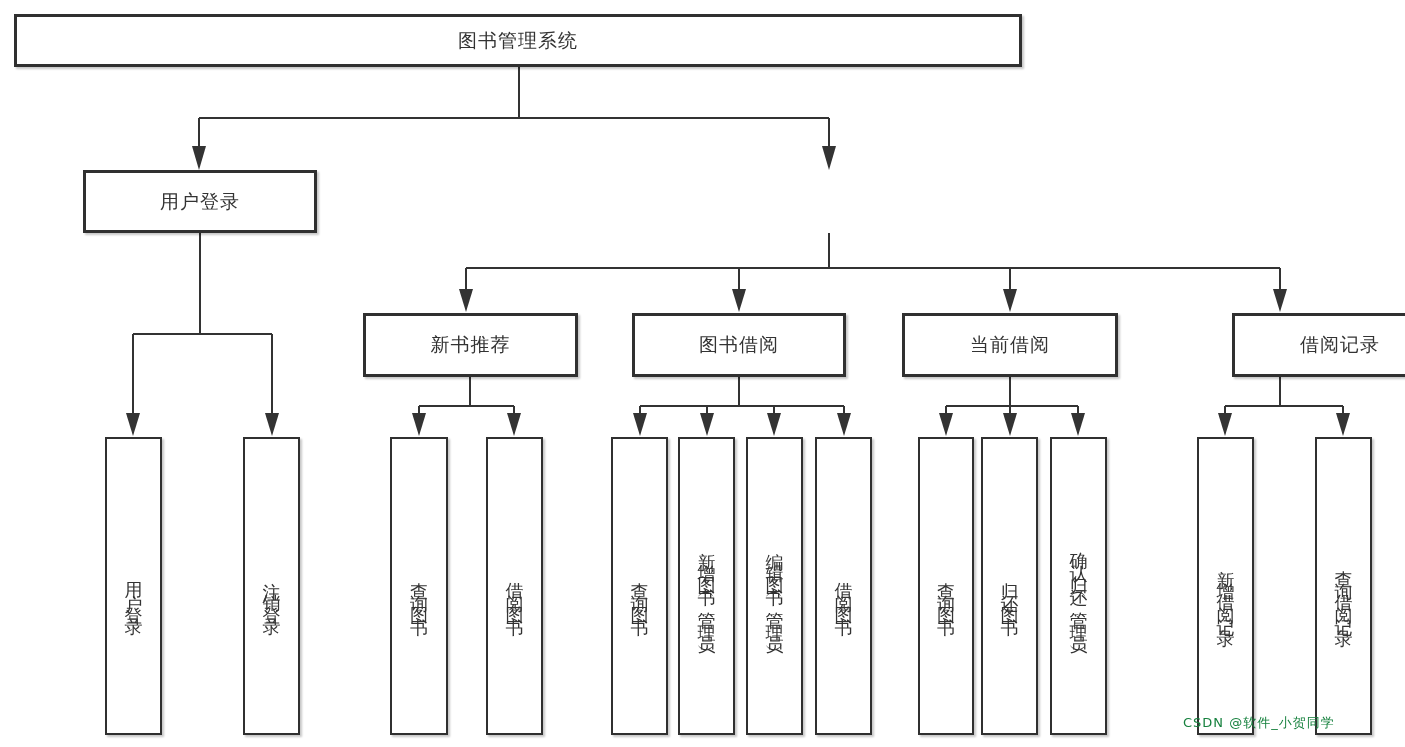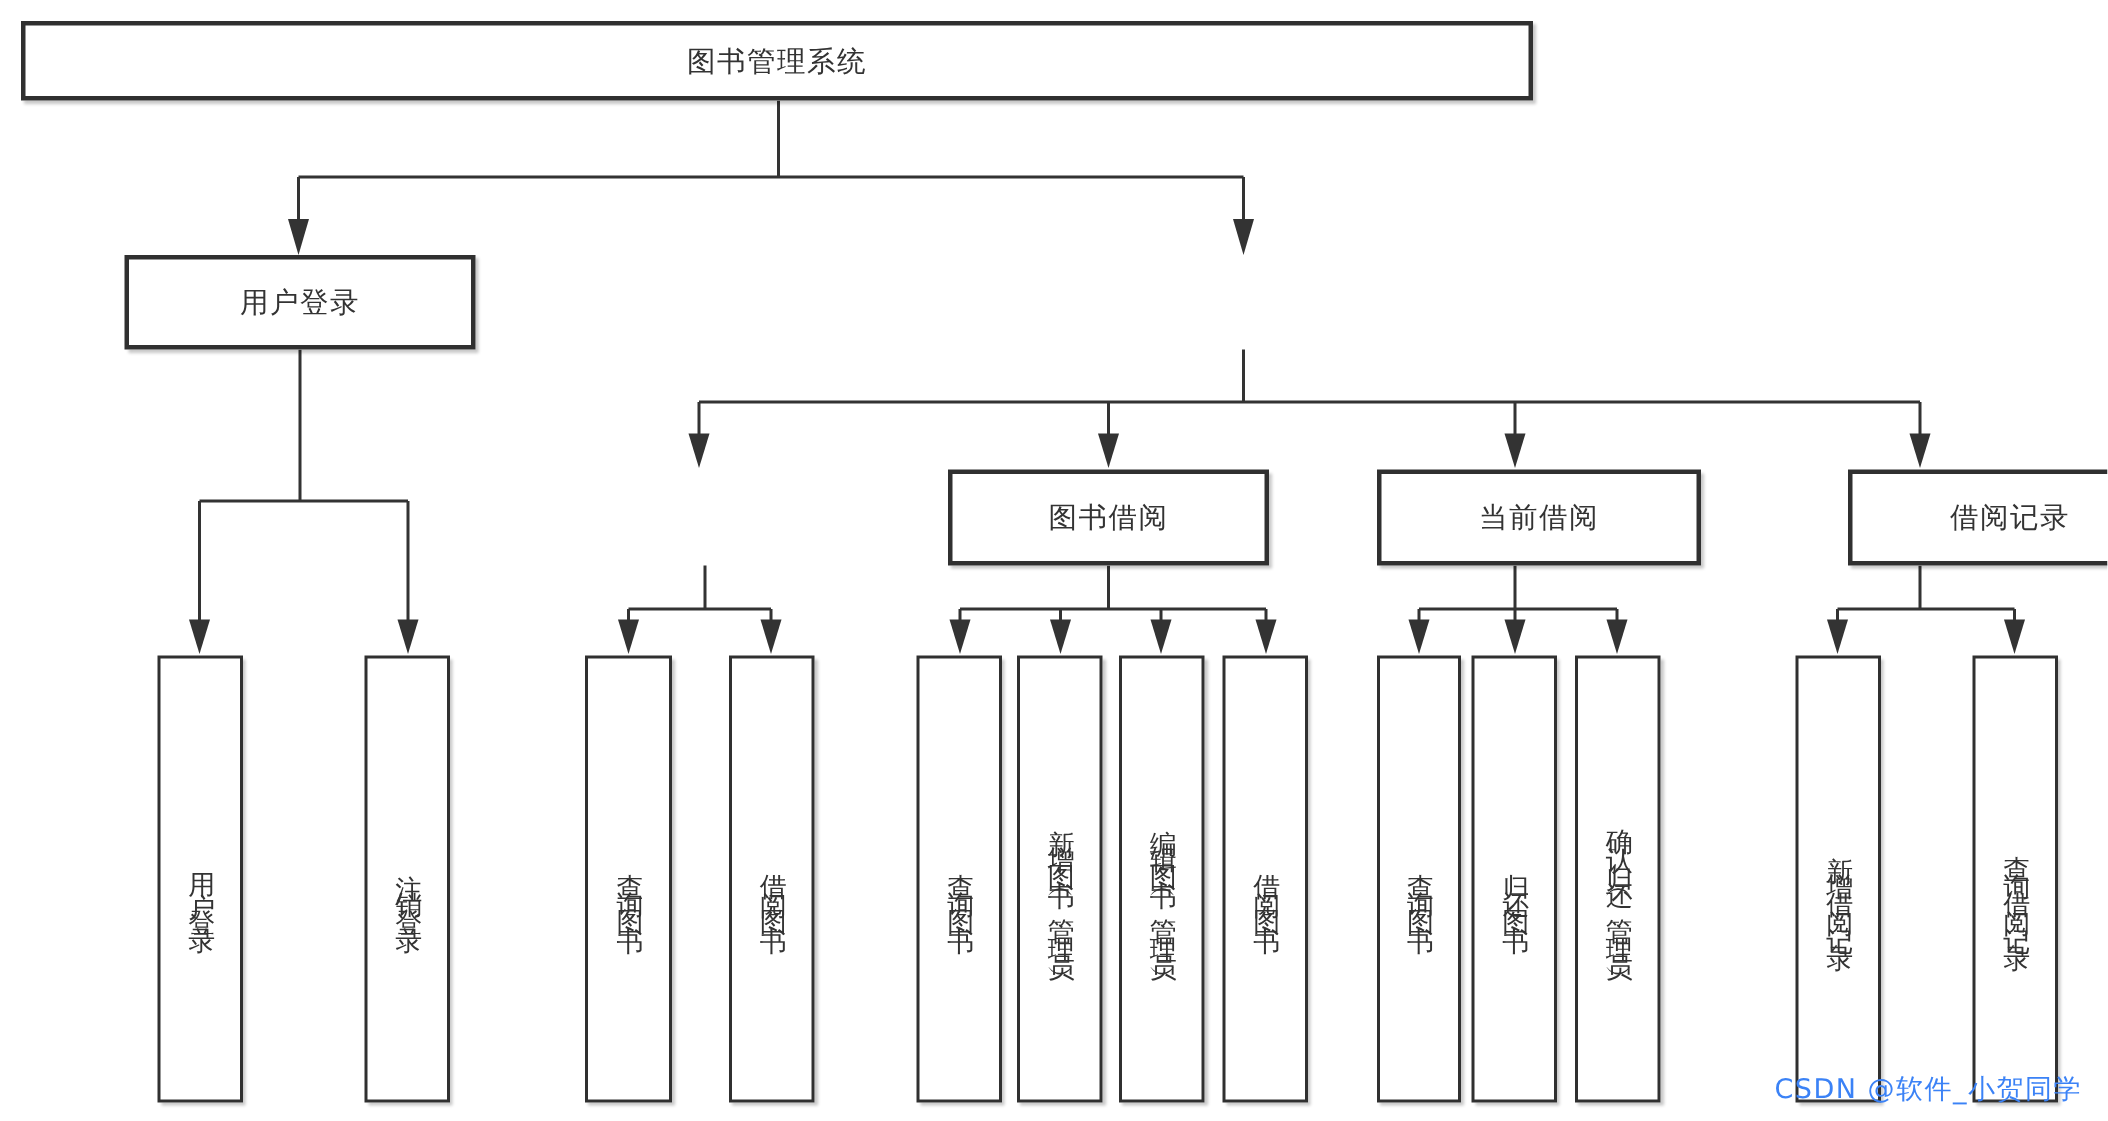--- a/index.html
+++ b/index.html
@@ -35,22 +35,22 @@
     font-size:18px;
     letter-spacing:12px;
     margin-bottom:-12px;
     color:#333333;
     line-height:1;
     white-space:nowrap;
   }
   .watermark{
     position:absolute;
     left:1183px;top:714px;
-    font-size:18px;
-    color:#3b82f6;
+    font-size:13px;
+    color:#15803d;
     letter-spacing:1px;
     z-index:3;
     white-space:nowrap;
   }
 </style>
 </head>
 <body>
 
 <div class="canvas">
 
@@ -91,24 +91,27 @@
   </svg>
 
   <div class="node root">
     <span class="lbl">图书管理系统</span>
   </div>
 
   <div class="node lvl2" style="left:83px;width:234px;">
     <span class="lbl">用户登录</span>
   </div>
 
+  <div class="node lvl3" style="left:363px;width:215px;">
+    <span class="lbl">新书推荐</span>
+  </div>
   <div class="node lvl3" style="left:632px;width:214px;">
     <span class="lbl">图书借阅</span>
   </div>
-  <div class="node lvl3" style="left:902px;width:216px;margin-left:16px;">
+  <div class="node lvl3" style="left:902px;width:216px;">
     <span class="lbl">当前借阅</span>
   </div>
   <div class="node lvl3" style="left:1232px;width:216px;">
     <span class="lbl">借阅记录</span>
   </div>
 
   <div class="node leaf" style="left:105px;width:57px;">
     <span class="vtext">用户登录</span>
   </div>
   <div class="node leaf" style="left:243px;width:57px;">

